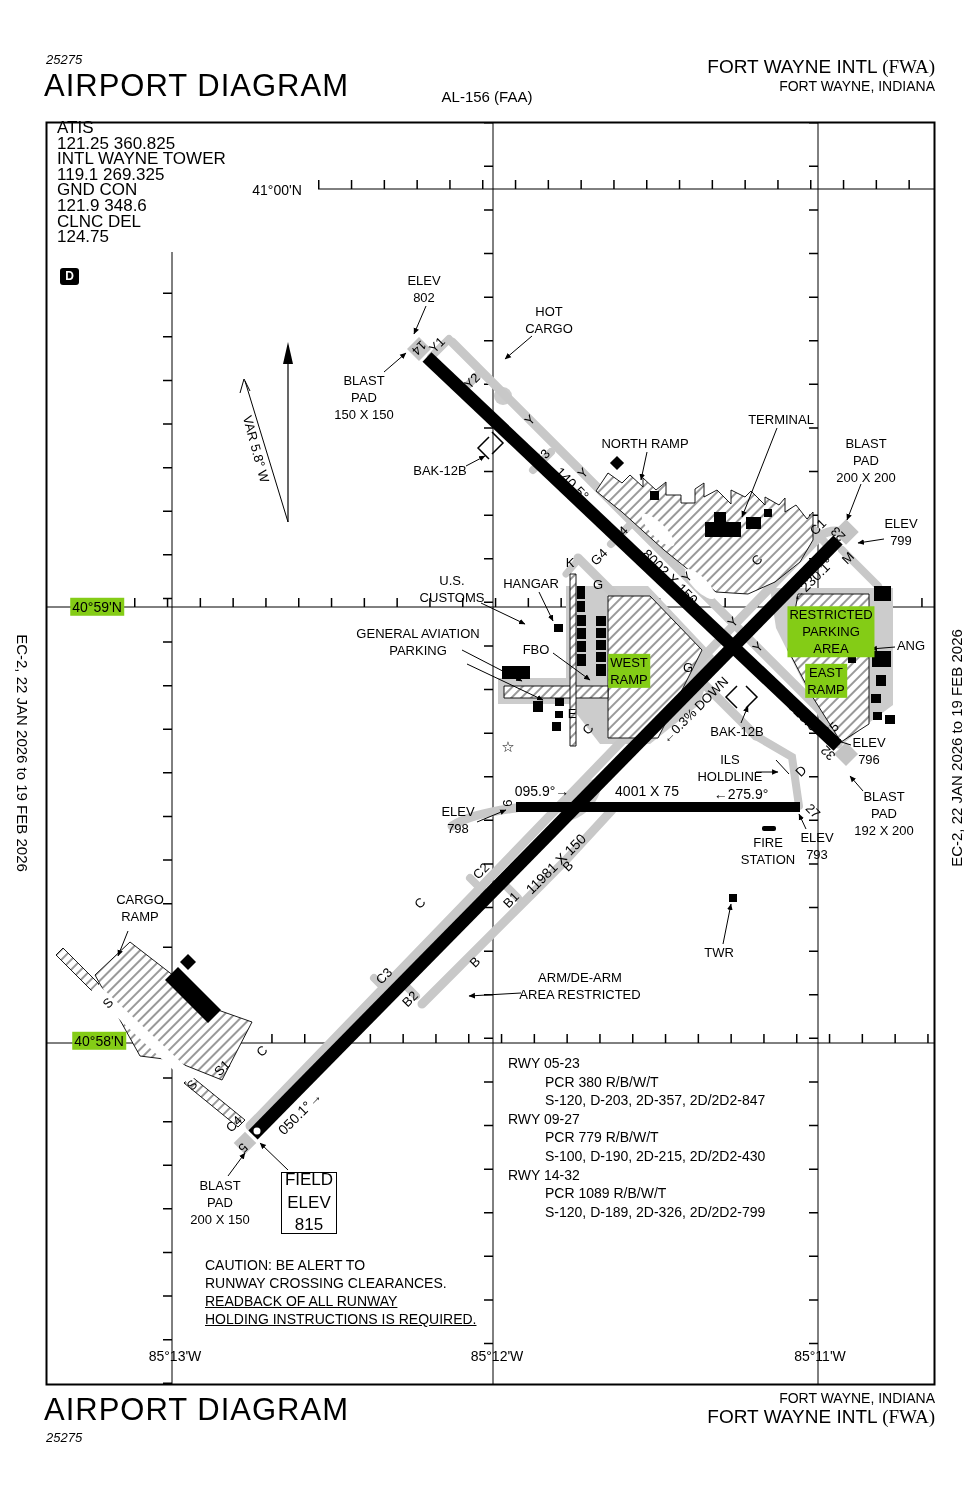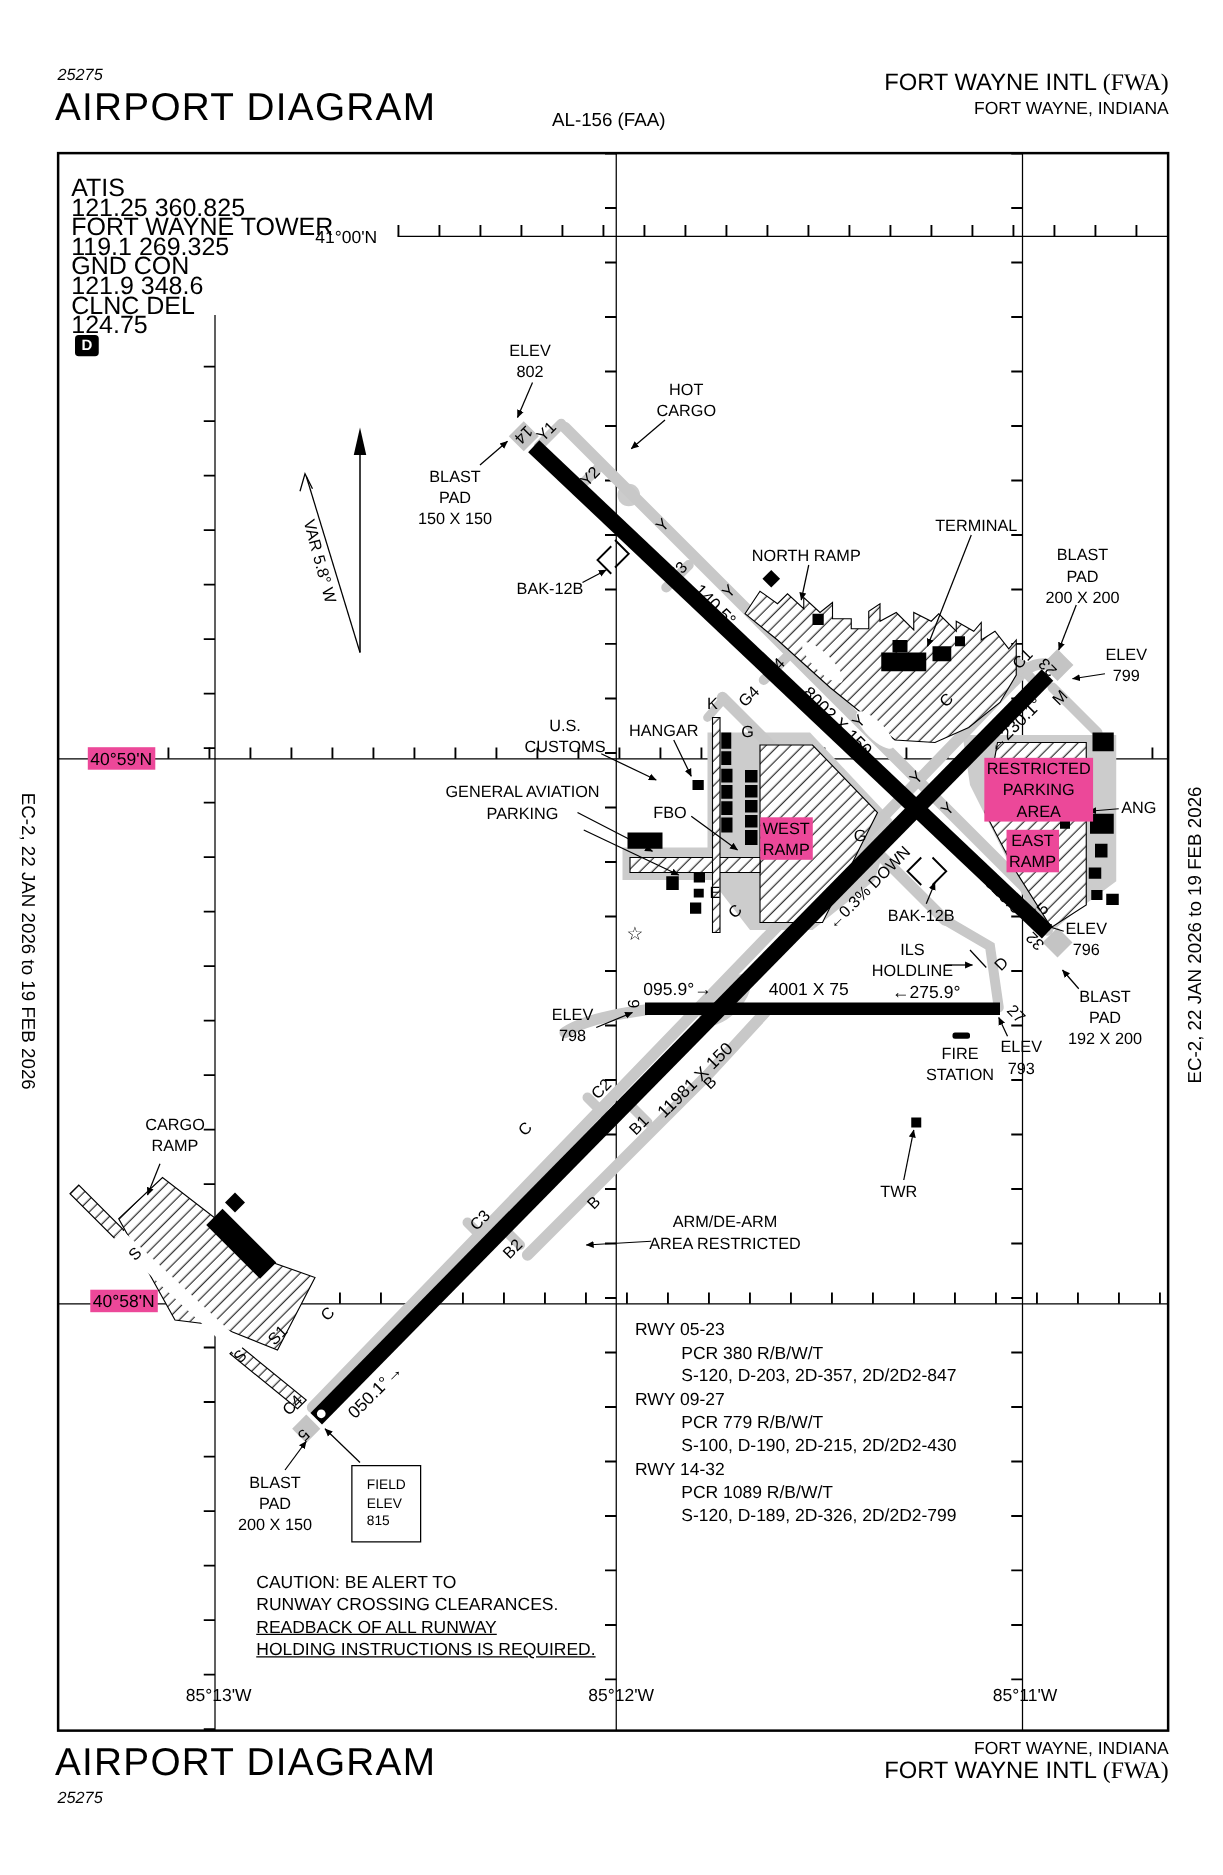--- a/index.html
+++ b/index.html
@@ -2,21 +2,21 @@
 <html><head>
 <meta charset="utf-8">
 <style>
   html,body{margin:0;padding:0;background:#fff;}
   .page{position:relative;width:978px;height:1500px;background:#fff;overflow:hidden;
         font-family:"Liberation Sans",sans-serif;color:#000;}
   .page svg{position:absolute;left:0;top:0;}
   .lbl{position:absolute;font-size:13px;white-space:nowrap;transform:translate(-50%,-50%);
        line-height:1.32;z-index:5;}
   .ml{white-space:pre-line;text-align:center;}
-  .bg{background:#ec4899;padding:0 2px;}
+  .bg{background:#84cc16;padding:0 2px;}
   .g14{font-size:14px;}
   .d14{font-size:14px;}
   .r45{transform:translate(-50%,-50%) rotate(45deg);}
   .rm45{transform:translate(-50%,-50%) rotate(-45deg);}
   .r75{transform:translate(-50%,-50%) rotate(75deg);}
   .r90{transform:translate(-50%,-50%) rotate(90deg);}
   .r135{transform:translate(-50%,-50%) rotate(135deg);}
   .rm135{transform:translate(-50%,-50%) rotate(-135deg);}
   .hdrnum{position:absolute;left:46px;top:52px;font-size:13px;font-style:italic;}
   .hdrtitle{position:absolute;left:44px;top:68px;font-size:31px;letter-spacing:1px;}
@@ -24,31 +24,31 @@
   .hdrright{position:absolute;right:43px;top:56px;text-align:right;}
   .aptname{font-size:19px;}
   .serif{font-family:"Liberation Serif",serif;}
   .cityname{font-size:14px;}
   .ftr-title{position:absolute;left:44px;top:1392px;font-size:31px;letter-spacing:1px;}
   .ftr-num{position:absolute;left:46px;top:1430px;font-size:13px;font-style:italic;}
   .ftrright{position:absolute;right:43px;top:1390px;text-align:right;}
   .vside{position:absolute;font-size:15px;white-space:nowrap;}
   .vleft{left:22px;top:753px;transform:translate(-50%,-50%) rotate(90deg);}
   .vright{left:956px;top:748px;transform:translate(-50%,-50%) rotate(-90deg);}
-  .comm{position:absolute;left:57px;top:144px;font-size:20px;line-height:15.6px;z-index:5;}
+  .comm{position:absolute;left:57px;top:120px;font-size:17px;line-height:15.6px;z-index:5;}
   .dsym{position:absolute;left:60px;top:268px;width:19px;height:17px;background:#000;color:#fff;
         border-radius:3px;font-size:12px;font-weight:bold;text-align:center;line-height:17px;z-index:5;}
   .notes{position:absolute;font-size:14px;line-height:18.6px;z-index:5;}
   .rwydata{left:508px;top:1054px;}
   .ind{padding-left:37px;}
   .caution{left:205px;top:1256px;line-height:18px;}
   .u{text-decoration:underline;}
   .part121{left:520px;top:1274px;line-height:19px;}
   .febox{position:absolute;left:281px;top:1172px;width:54px;height:60px;border:1.5px solid #000;
-         font-size:11px;text-align:left;white-space:pre-line;line-height:1.35;
+         font-size:17px;text-align:center;white-space:pre-line;line-height:1.35;
          display:flex;align-items:center;justify-content:center;z-index:5;}
   .star{position:absolute;left:508px;top:747px;font-size:15px;transform:translate(-50%,-50%);z-index:5;}
 </style>
 </head>
 <body>
 
 <div class="page">
 
   <div class="hdrnum">25275</div>
   <div class="hdrtitle">AIRPORT DIAGRAM</div>
@@ -220,21 +220,21 @@
       <line x1="462" y1="650" x2="522" y2="681"></line>
       <line x1="467" y1="664" x2="543" y2="700"></line>
     </g>
 
     <rect x="46.5" y="122.5" width="888" height="1262" fill="none" stroke="#000" stroke-width="2"></rect>
   </svg>
 
   <div class="comm">
     <div>ATIS</div>
     <div>121.25  360.825</div>
-    <div>FORT WAYNE TOWER</div>
+    <div>INTL WAYNE TOWER</div>
     <div>119.1  269.325</div>
     <div>GND CON</div>
     <div>121.9  348.6</div>
     <div>CLNC DEL</div>
     <div>124.75</div>
   </div>
   <div class="dsym">D</div>
 
   <span class="lbl g14" style="left:277px;top:190px">41°00'N</span>
   <span class="lbl g14 bg" style="left:97px;top:607px">40°59'N</span>

